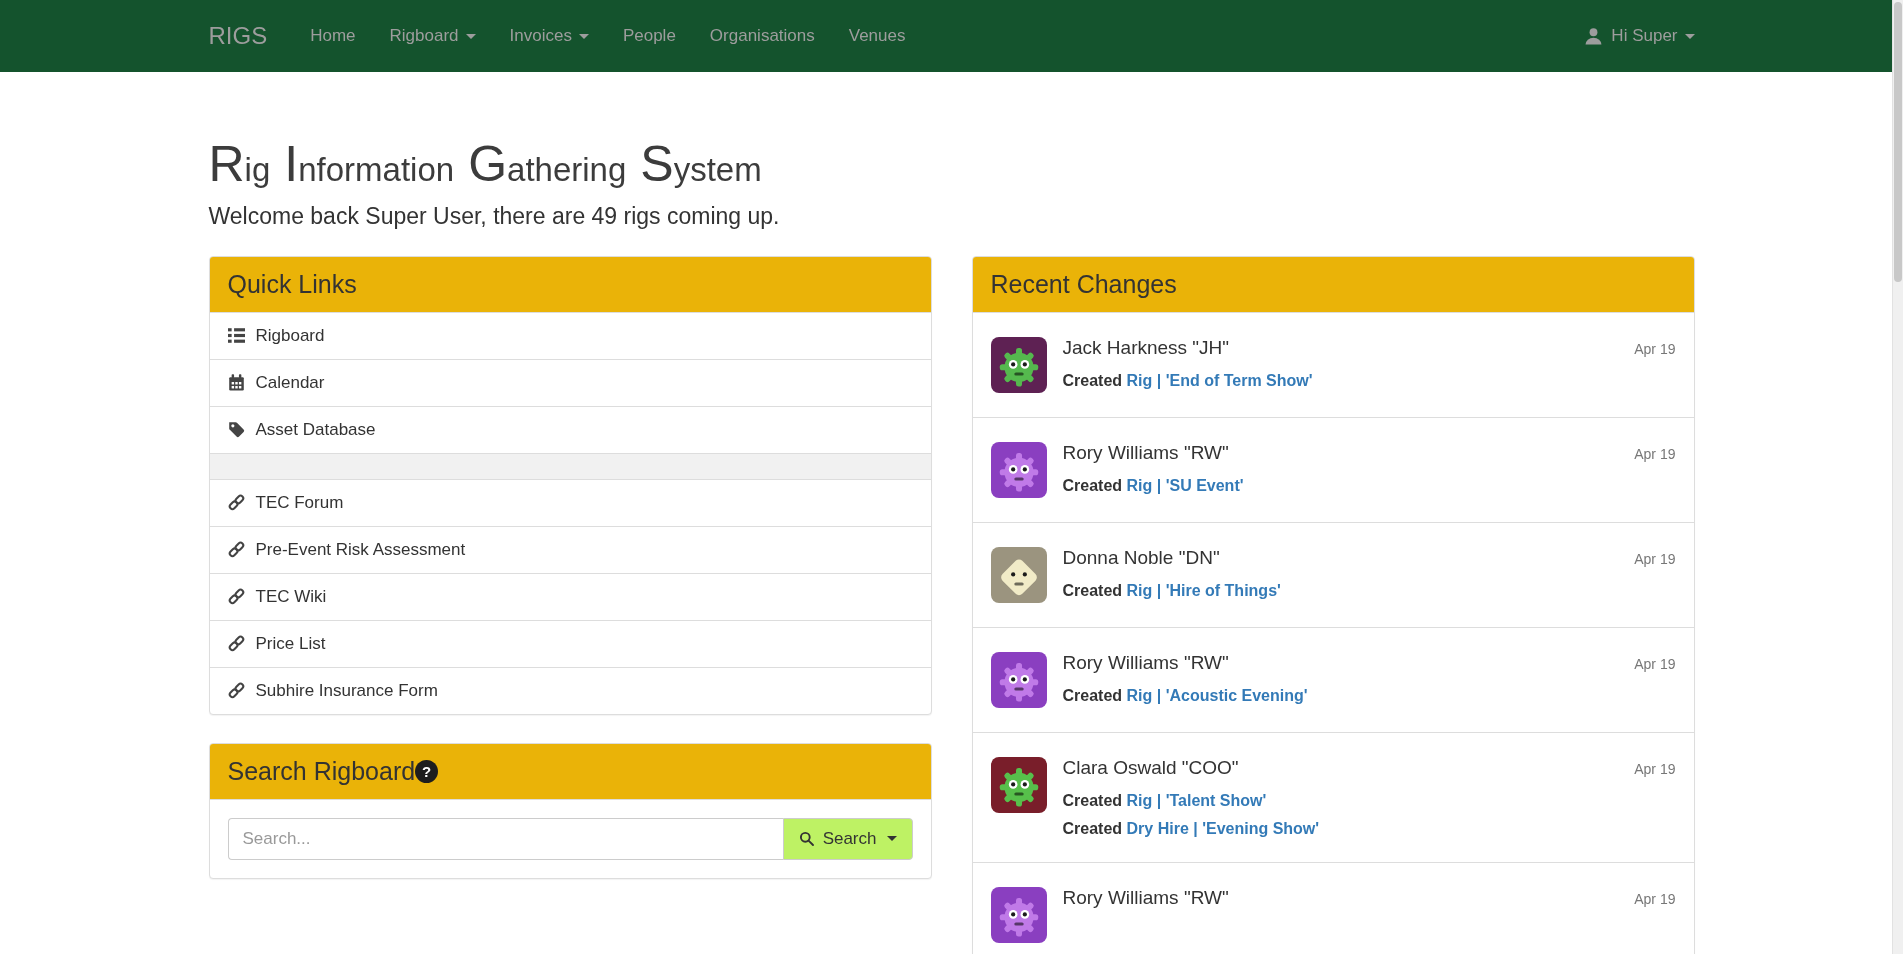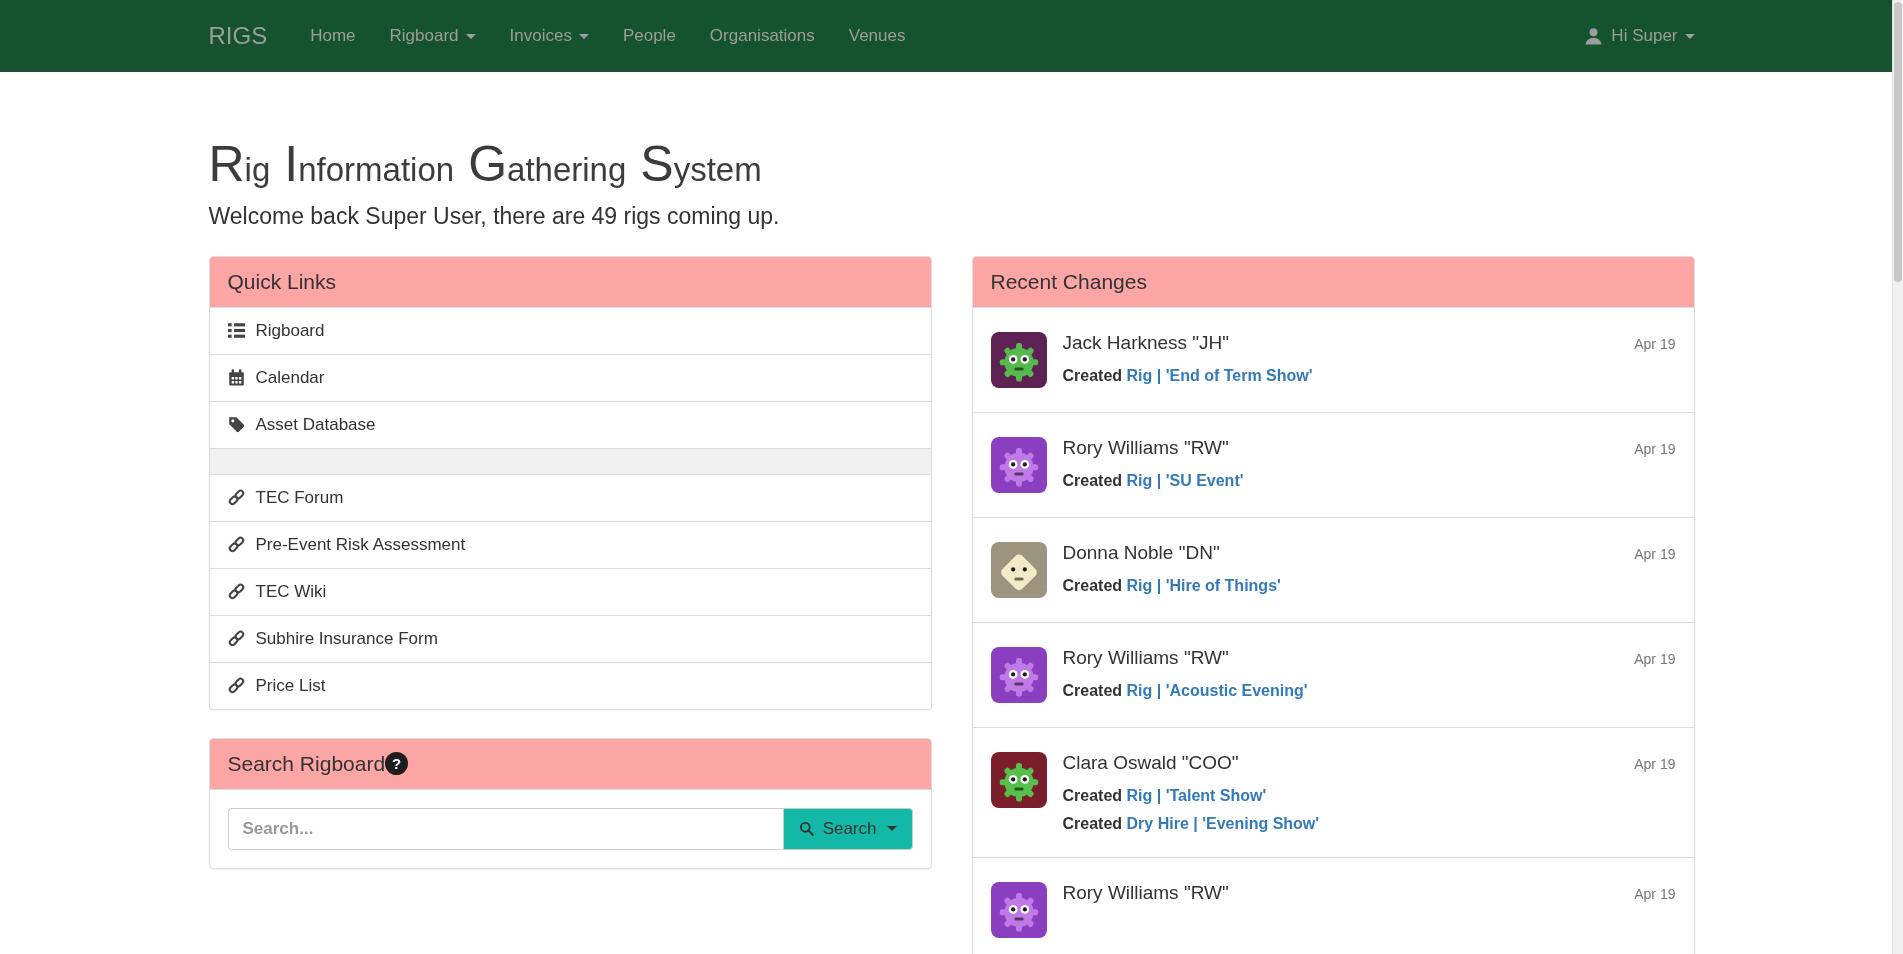--- a/index.html
+++ b/index.html
@@ -33,21 +33,21 @@
 
   
   .row { display: flex; gap: 40px; align-items: flex-start; }
   .col { flex: 1; min-width: 0; }
 
   
   .panel {
     border: 1px solid #ddd; border-radius: 4px; background: #fff;
     box-shadow: 0 1px 1px rgba(0,0,0,.05); margin-bottom: 28px; overflow: hidden;
   }
-  .panel-heading { background: #fca5a5; border-bottom: 1px solid #ddd; padding: 13px 18px; font-size: 21px; color: #333; }
+  .panel-heading { background: #eab308; border-bottom: 1px solid #ddd; padding: 13px 18px; font-size: 25px; color: #333; }
   .panel-heading.flexh { display: flex; align-items: center; justify-content: flex-start; }
 
   
   .ql-item {
     display: flex; align-items: center; gap: 11px; padding: 13px 18px;
     font-size: 17px; color: #333; text-decoration: none; border-bottom: 1px solid #ddd; cursor: pointer;
   }
   .ql-item:last-child { border-bottom: 0; }
   .ql-icon { width: 17px; height: 17px; display: inline-flex; color: #444; flex: 0 0 17px; }
   .ql-icon svg { width: 100%; height: 100%; }
@@ -59,26 +59,25 @@
     display: inline-flex; align-items: center; justify-content: center;
     font-size: 15px; font-weight: bold; cursor: pointer;
   }
   .help-icon::after { content: "?"; }
   .panel-body { padding: 18px; }
   .input-group { display: flex; }
   .search-input {
     flex: 1; height: 42px; border: 1px solid #ccc; border-right: 0;
     border-radius: 4px 0 0 4px; padding: 0 14px; font-size: 17px; color: #333; outline: none;
     font-family: "Liberation Sans", "DejaVu Sans", sans-serif;
-    font-weight: bold;
   }
   .search-input::placeholder { color: #999; }
   .search-btn {
     height: 42px; display: inline-flex; align-items: center; gap: 8px; padding: 0 15px;
-    border: 1px solid #ccc; border-radius: 0 4px 4px 0; background: #14b8a6; color: #333;
+    border: 1px solid #ccc; border-radius: 0 4px 4px 0; background: #bef264; color: #333;
     font-size: 17px; cursor: pointer; font-family: "Liberation Sans", "DejaVu Sans", sans-serif;
   }
   .search-btn svg { width: 16px; height: 16px; }
   .search-btn .caret { margin-left: 2px; }
 
   
   .rc-item { display: flex; gap: 16px; padding: 24px 18px; border-bottom: 1px solid #ddd; }
   .rc-item:last-child { border-bottom: 0; }
   .rc-body { flex: 1; min-width: 0; }
   .rc-top { display: flex; justify-content: space-between; align-items: baseline; }
@@ -224,37 +223,37 @@
           </a>
           <a class="ql-item" data-name="quick-link-tec-wiki">
             <span class="ql-icon" data-name="link-icon">
                 <svg viewBox="0 0 14 14" fill="none" stroke="currentColor" stroke-width="1.7">
                   <rect x="1.1" y="7.1" width="7" height="4.4" rx="2.2" transform="rotate(-45 4.6 9.3)"></rect>
                   <rect x="5.9" y="2.3" width="7" height="4.4" rx="2.2" transform="rotate(-45 9.4 4.5)"></rect>
                 </svg>
               </span>
             <span data-name="quick-link-label">TEC Wiki</span>
           </a>
+          <a class="ql-item" data-name="quick-link-price-list">
+            <span class="ql-icon" data-name="link-icon">
+                <svg viewBox="0 0 14 14" fill="none" stroke="currentColor" stroke-width="1.7">
+                  <rect x="1.1" y="7.1" width="7" height="4.4" rx="2.2" transform="rotate(-45 4.6 9.3)"></rect>
+                  <rect x="5.9" y="2.3" width="7" height="4.4" rx="2.2" transform="rotate(-45 9.4 4.5)"></rect>
+                </svg>
+              </span>
+            <span data-name="quick-link-label">Price List</span>
+          </a>
           <a class="ql-item" data-name="quick-link-subhire-insurance-form">
             <span class="ql-icon" data-name="link-icon">
                 <svg viewBox="0 0 14 14" fill="none" stroke="currentColor" stroke-width="1.7">
                   <rect x="1.1" y="7.1" width="7" height="4.4" rx="2.2" transform="rotate(-45 4.6 9.3)"></rect>
                   <rect x="5.9" y="2.3" width="7" height="4.4" rx="2.2" transform="rotate(-45 9.4 4.5)"></rect>
                 </svg>
               </span>
             <span data-name="quick-link-label">Subhire Insurance Form</span>
-          </a>
-          <a class="ql-item" data-name="quick-link-price-list">
-            <span class="ql-icon" data-name="link-icon">
-                <svg viewBox="0 0 14 14" fill="none" stroke="currentColor" stroke-width="1.7">
-                  <rect x="1.1" y="7.1" width="7" height="4.4" rx="2.2" transform="rotate(-45 4.6 9.3)"></rect>
-                  <rect x="5.9" y="2.3" width="7" height="4.4" rx="2.2" transform="rotate(-45 9.4 4.5)"></rect>
-                </svg>
-              </span>
-            <span data-name="quick-link-label">Price List</span>
           </a>
         </div>
       </div>
 
       <div class="panel" data-name="search-rigboard-panel">
         <div class="panel-heading flexh">
           <span data-name="search-panel-title">Search Rigboard</span>
           <span class="help-icon" data-name="help-icon"></span>
         </div>
         <div class="panel-body">

